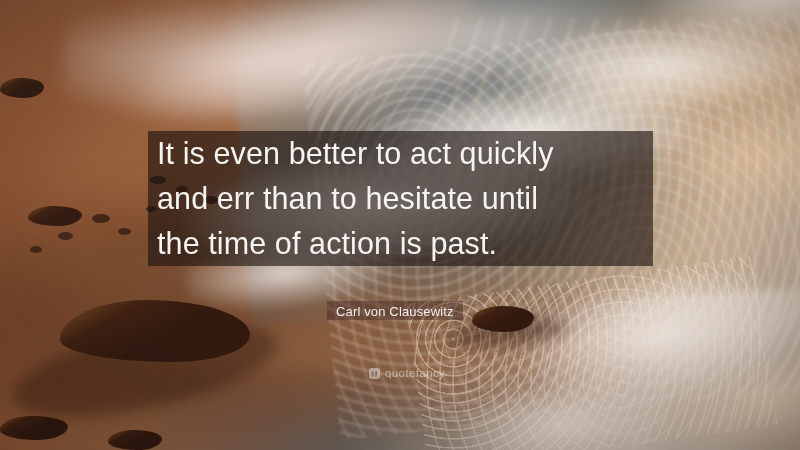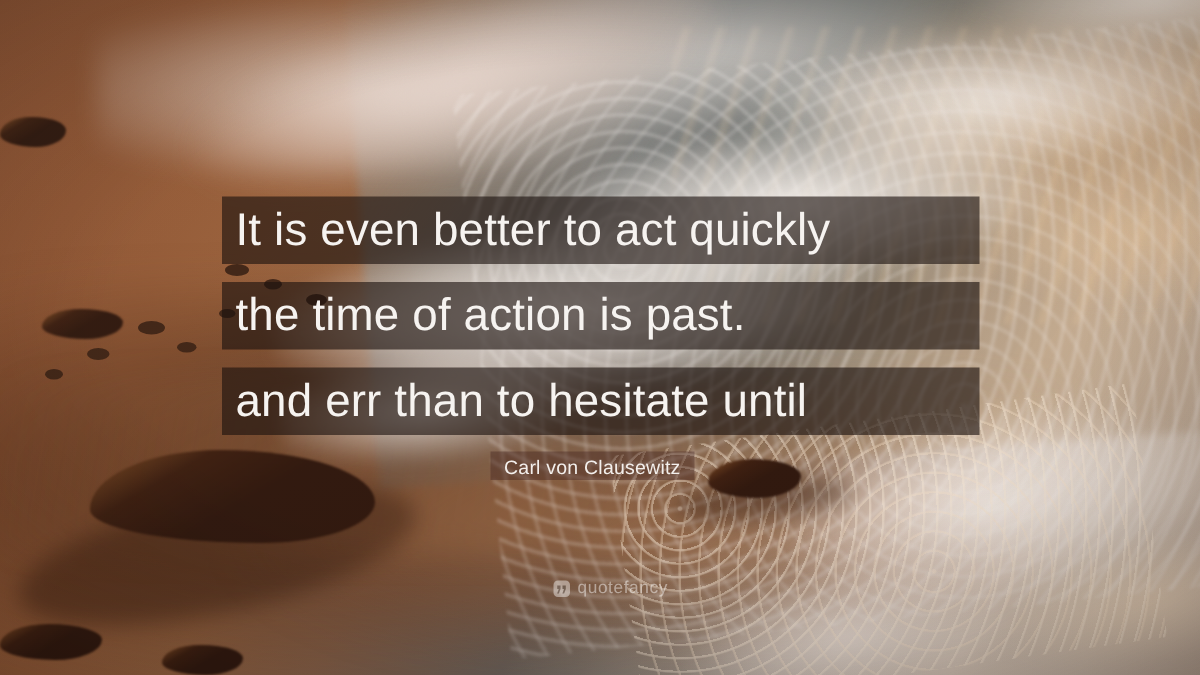--- a/index.html
+++ b/index.html
@@ -303,21 +303,21 @@
   .quote-line {
     display: block;
     background: rgba(28,18,14,0.62);
     color: #f6f3f0;
     font-size: 30.5px;
     line-height: 45px;
     height: 45px;
     font-weight: 400;
     letter-spacing: 0.1px;
     padding: 0 9px;
-    margin-bottom: 12px;
+    margin-bottom: 0;
     box-sizing: border-box;
     white-space: nowrap;
   }
   .quote-line:last-child { margin-bottom: 0; }
 
   .author {
     position: absolute;
     left: 327px;
     top: 301px;
     background: rgba(60,30,26,0.38);
@@ -332,21 +332,20 @@
   }
 
   
   .watermark {
     position: absolute;
     left: 369px;
     top: 368px;
     display: flex;
     gap: 5px;
     opacity: 0.5;
-    margin-top: 19px;
   }
   .wm-badge {
     width: 11px;
     height: 11px;
     border-radius: 3px;
     background: rgba(255,255,255,0.85);
     display: flex;
     align-items: center;
     justify-content: center;
     flex: 0 0 auto;
@@ -399,22 +398,22 @@
     <div class="pebble" style="left:118px;top:228px;width:13px;height:7px;"></div>
     <div class="pebble" style="left:58px;top:232px;width:15px;height:8px;"></div>
     <div class="pebble" style="left:30px;top:246px;width:12px;height:7px;"></div>
 
     <div class="warm-cast"></div>
     <div class="tone"></div>
   </div>
 
   <div class="quote-block">
     <span class="quote-line">It is even better to act quickly</span>
+    <span class="quote-line">and err than to hesitate until</span>
     <span class="quote-line">the time of action is past.</span>
-    <span class="quote-line">and err than to hesitate until</span>
   </div>
 
   <div class="author">Carl von Clausewitz</div>
 
   <div class="watermark">
     <span class="wm-badge">
       <svg width="7" height="6" viewBox="0 0 7 6" aria-hidden="true">
         <path d="M0.4 5.6 L1.5 2.6 L0.5 2.6 L0.5 0.4 L2.7 0.4 L2.7 2.7 L1.6 5.6 Z" fill="#6b625c"></path>
         <path d="M3.9 5.6 L5.0 2.6 L4.0 2.6 L4.0 0.4 L6.2 0.4 L6.2 2.7 L5.1 5.6 Z" fill="#6b625c"></path>
       </svg>

